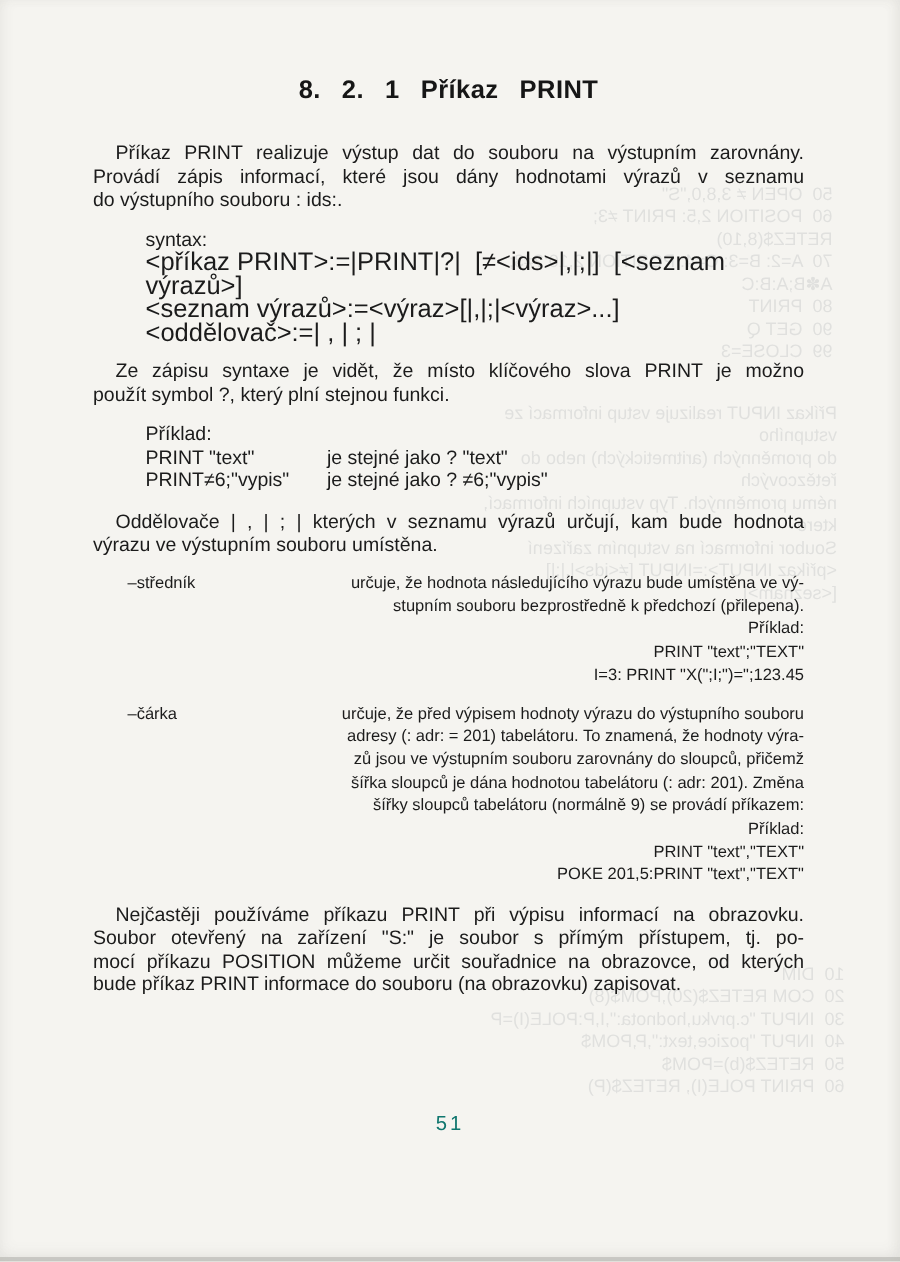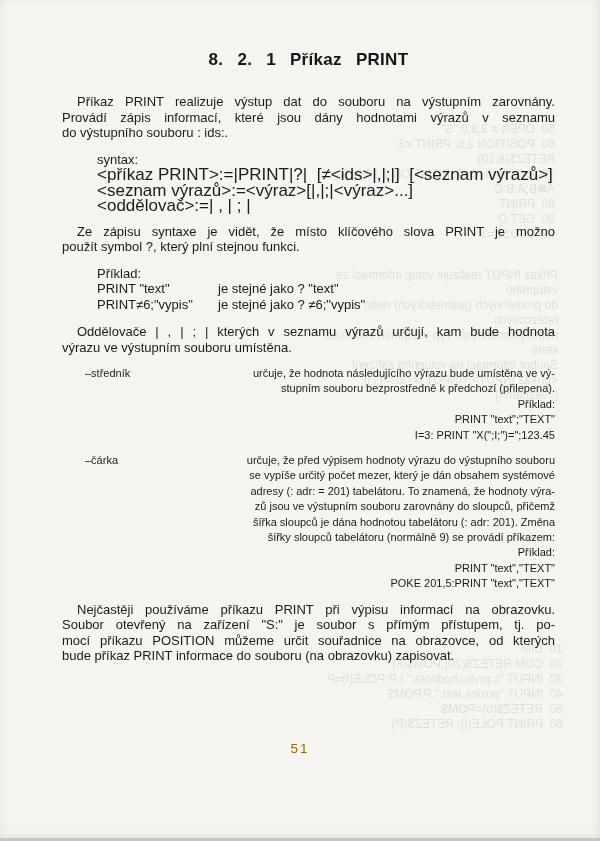--- a/index.html
+++ b/index.html
@@ -23,21 +23,21 @@
     opacity:0.13;
     font-size:12px;
     line-height:15px;
     white-space:pre-wrap;
     filter:blur(0.4px);
   }
   .ghost-a { top:122px; left:320px; width:235px; }
   .ghost-b { top:268px; left:318px; width:240px; }
   .ghost-c { top:642px; left:295px; width:268px; }
 
-  .content { position:absolute; left:62px; right:45px; top:50px; }
+  .content { position:absolute; left:62px; right:64px; top:50px; }
 
   h1.title {
     font-size:17px; font-weight:700; text-align:center;
     word-spacing:9px; letter-spacing:0.3px;
     margin:0 0 24px 0; color:#161616;
   }
 
   .para { font-size:13px; line-height:15.5px; margin:0 0 11px 0; }
   .para > div { text-align:justify; text-align-last:justify; }
   .para > div:last-child { text-align-last:left; }
@@ -52,21 +52,21 @@
   .ex-code { width:121px; flex:0 0 auto; white-space:pre-wrap; }
   .ex-eq { flex:1; white-space:pre-wrap; }
 
   .bullet { display:flex; margin:0 0 10px 23px; font-size:11px; line-height:15.4px;gap:44px; }
   .bullet .marker { flex:0 0 75px; }
   .bullet .bbody { flex:1; }
   .bullet .bbody > div { white-space:pre-wrap;text-align:right; }
 
   .page-number {
     position:absolute; left:0; width:600px; top:741px;
-    text-align:center; font-size:13.5px; letter-spacing:2px; color:#a16207;
+    text-align:center; font-size:13.5px; letter-spacing:2px; color:#0f766e;
   }
 </style>
 </head>
 <body>
 
 <div class="page">
 
   <div class="ghost ghost-a"><div>50  OPEN ≠ 3,8,0,"S"</div><div>60  POSITION 2,5: PRINT ≠3; RETEZ$(8,10)</div><div>70  A=2: B=3: C=4: POSITION 2,10:?≠3; A✽B;A:B:C</div><div>80  PRINT</div><div>90  GET Q</div><div>99  CLOSE=3</div></div>
   <div class="ghost ghost-b"><div>Příkaz INPUT realizuje vstup informací ze vstupního</div><div>do proměnných (aritmetických) nebo do řetězcových</div><div>nému proměnných. Typ vstupních informací, které</div><div>Soubor informací na vstupním zařízení</div><div>&lt;příkaz INPUT&gt;:=INPUT [≠&lt;ids&gt;|,|;|] [&lt;seznam&gt;]</div></div>
   <div class="ghost ghost-c"><div>10  DIM</div><div>20  COM RETEZ$(20),POM$(8)</div><div>30  INPUT "c.prvku,hodnota:",I,P:POLE(I)=P</div><div>40  INPUT "pozice,text:",P,POM$</div><div>50  RETEZ$(b)=POM$</div><div>60  PRINT POLE(I), RETEZ$(P)</div></div>
@@ -118,21 +118,20 @@
           <div>Příklad:</div>
           <div>PRINT "text";"TEXT"</div>
           <div>I=3: PRINT "X(";I;")=";123.45</div>
         </div>
     </div>
 
     <div class="bullet">
       <div class="marker">–čárka</div>
       <div class="bbody">
           <div>určuje, že před výpisem hodnoty výrazu do výstupního souboru</div>
-          <div>se vypíše určitý počet mezer, který je dán obsahem systémové</div>
           <div>adresy (: adr: = 201) tabelátoru. To znamená, že hodnoty výra-</div>
           <div>zů jsou ve výstupním souboru zarovnány do sloupců, přičemž</div>
           <div>šířka sloupců je dána hodnotou tabelátoru (: adr: 201). Změna</div>
           <div>šířky sloupců tabelátoru (normálně 9) se provádí příkazem:</div>
           <div>Příklad:</div>
           <div>PRINT "text","TEXT"</div>
           <div>POKE 201,5:PRINT "text","TEXT"</div>
         </div>
     </div>
 

